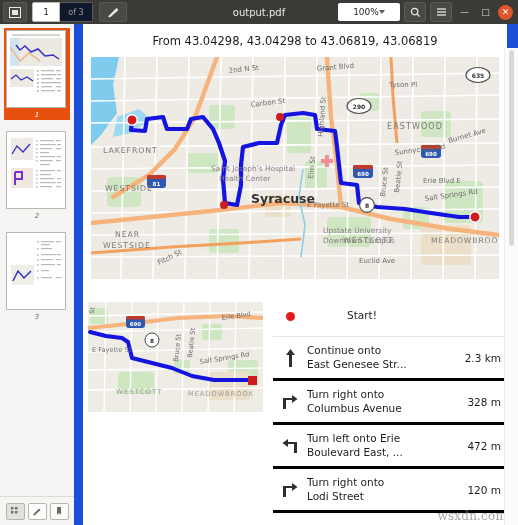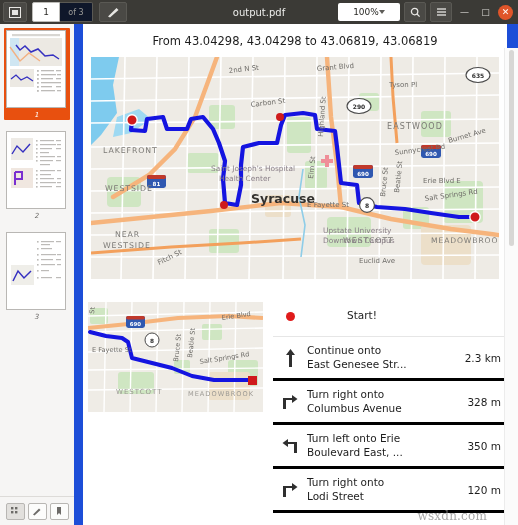--- a/index.html
+++ b/index.html
@@ -144,21 +144,21 @@
   .dot-red{width:9px;height:9px;border-radius:50%;background:#e01b1b;}
   .dir-txt{
     flex:1;font-size:10.5px;color:#1d1d1d;line-height:13.5px;
   }
   .dir-dist{
     flex:0 0 56px;text-align:right;font-size:10.5px;color:#1d1d1d;
     padding-right:4px;
   }
 
   .watermark{
-    position:absolute;right:20px;bottom:2px;
+    position:absolute;right:0;bottom:2px;
     font-size:12px;color:#8a8a8a;opacity:.75;
     font-family:"DejaVu Serif","Liberation Serif",serif;
     letter-spacing:.2px;
   }
 
   
   .vscroll{
     position:absolute;right:0;top:24px;bottom:0;width:13px;
     background:#fbfbfb;border-left:1px solid #ececec;
   }
@@ -592,21 +592,21 @@
           <div class="dir-dist">328 m</div>
         </div>
 
         <div class="dir-row">
           <div class="dir-ic">
             <svg width="16" height="16" viewBox="0 0 16 16">
                 <path d="M15 15 V4 H6 V1 L0.5 5 L6 9 V6 H12 V15 Z" fill="#2f2f2f"></path>
               </svg>
           </div>
           <div class="dir-txt">Turn left onto Erie<br>Boulevard East, ...</div>
-          <div class="dir-dist">350 m</div>
+          <div class="dir-dist">472 m</div>
         </div>
 
         <div class="dir-row">
           <div class="dir-ic">
             <svg width="16" height="16" viewBox="0 0 16 16">
                 <path d="M1 15 V4 H10 V1 L15.5 5 L10 9 V6 H4 V15 Z" fill="#2f2f2f"></path>
               </svg>
           </div>
           <div class="dir-txt">Turn right onto<br>Lodi Street</div>
           <div class="dir-dist">120 m</div>

